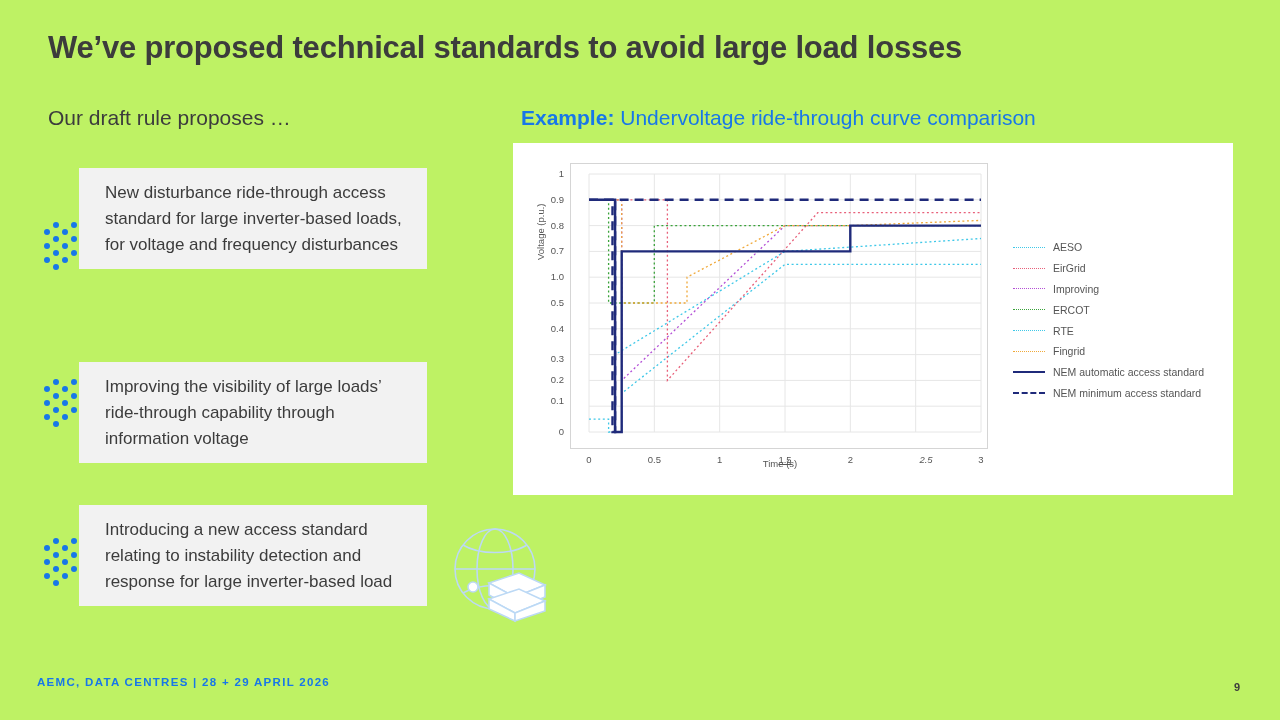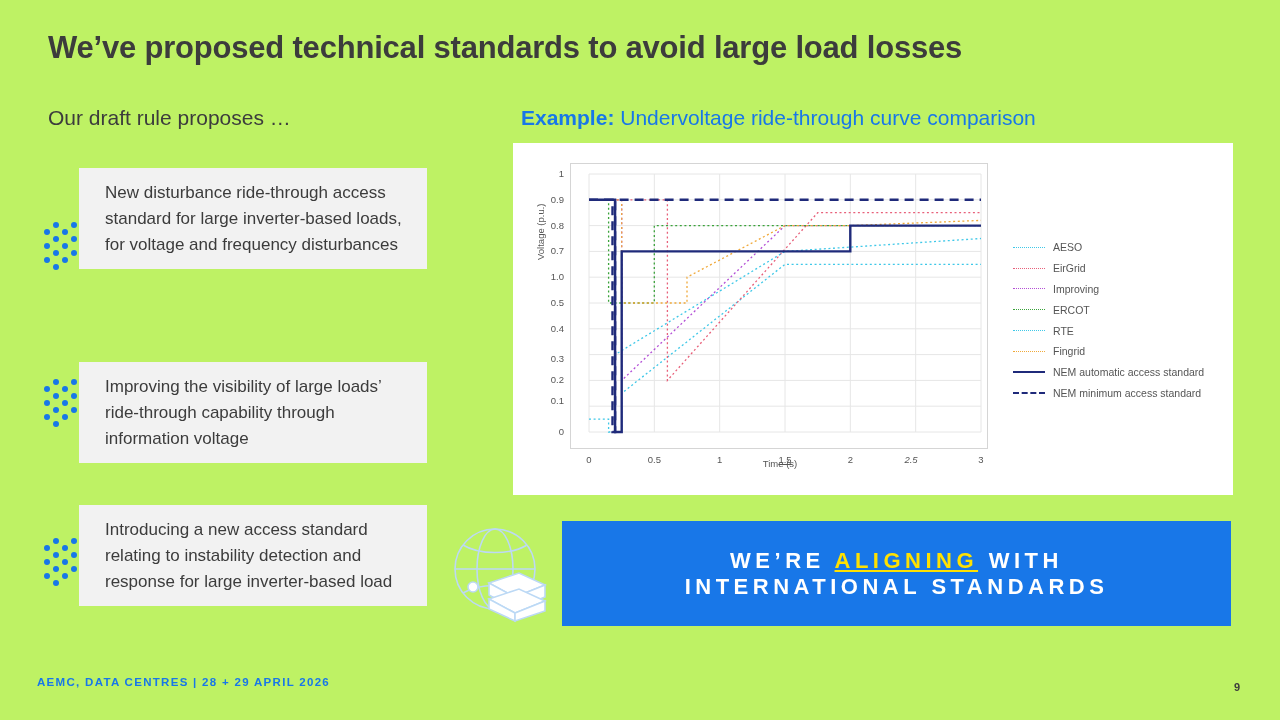--- a/index.html
+++ b/index.html
@@ -292,21 +292,21 @@
           <div class="ytick" style="top: 61.6px; text-align: right;">0.8</div>
           <div class="ytick" style="top: 35.8px;">0.9</div>
           <div class="ytick" style="top: 10px;">1</div>
         </div>
       <div id="xtick-holder">
           <div class="xtick" style="left: 18px;">0</div>
           <div class="xtick" style="left: 83.3333px;">0.5</div>
           <div class="xtick" style="left: 148.667px;">1</div>
           <div class="xtick" style="left: 214px; text-decoration: underline;">1.5</div>
           <div class="xtick" style="left: 279.333px;">2</div>
-          <div class="xtick" style="left: 340px; font-style: italic;">2.5</div>
+          <div class="xtick" style="left: 355px; font-style: italic;">2.5</div>
           <div class="xtick" style="left: 410px;">3</div>
         </div>
     </div>
     <div class="legend" id="legend">
         <div class="legend-row">
           <div class="legend-swatch" style="border-top-color: rgb(63, 200, 232);"></div>
           <span>AESO</span>
         </div>
         <div class="legend-row">
           <div class="legend-swatch" style="border-top-color: rgb(232, 96, 122);"></div>
@@ -353,21 +353,17 @@
         <path d="M42 62 L72 52 L98 64 L68 76 Z"></path>
         <path d="M42 62 L42 74 L68 88 L68 76 Z"></path>
         <path d="M68 76 L68 88 L98 76 L98 64 Z"></path>
         <path d="M42 78 L72 68 L98 80 L68 92 Z"></path>
         <path d="M42 78 L42 88 L68 100 L68 92 Z"></path>
         <path d="M68 92 L68 100 L98 90 L98 80 Z"></path>
       </g>
     </svg>
   </div>
 
-  <div class="banner">
-    <div class="line"><span>WE’RE </span><span class="hl">ALIGNING</span><span> WITH</span></div>
-    <div class="line">INTERNATIONAL STANDARDS</div>
-  </div>
 
   <div class="footer">AEMC, DATA CENTRES  |  28 + 29 APRIL 2026</div>
   <div class="pagenum">9</div>
 
 </div>
 
 </body></html>

